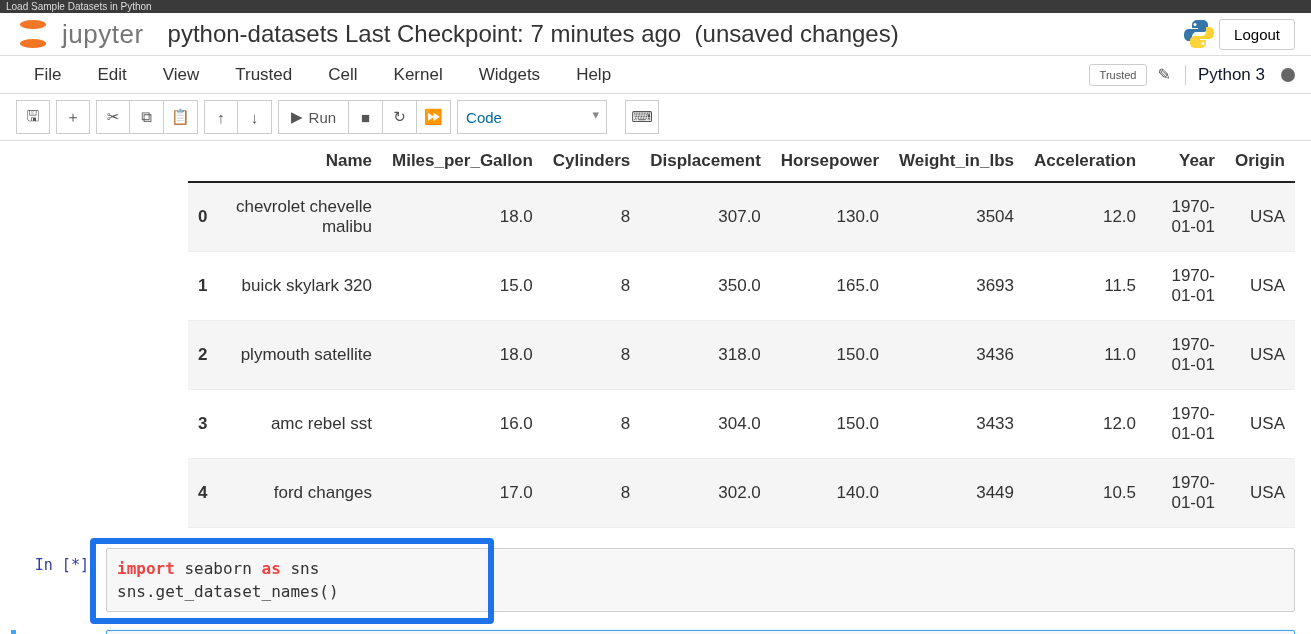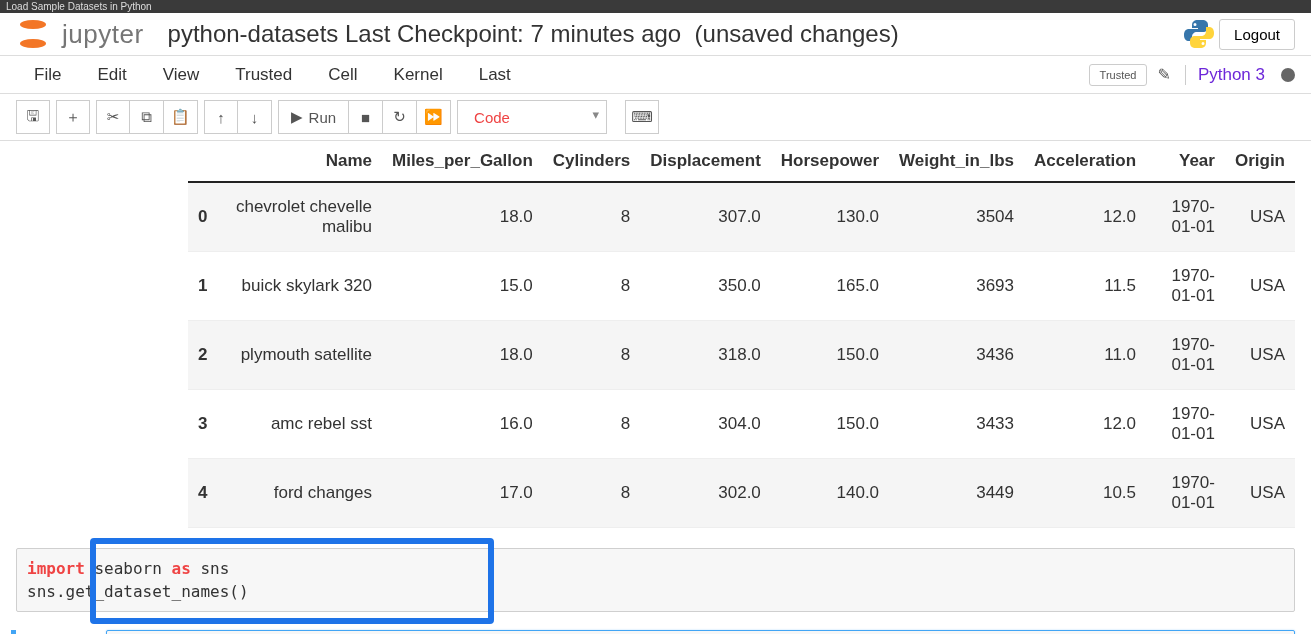--- a/index.html
+++ b/index.html
@@ -13,28 +13,28 @@
 .logo-swirl::after { bottom: 3px; }
 .logo-text { font-size: 26px; color: #767676; letter-spacing: 0.5px; }
 .notebook-title { font-size: 24px; color: #333; }
 .header-right { margin-left: auto; display: flex; align-items: center; gap: 4px; }
 .py-icon { width: 32px; height: 32px; }
 .logout-btn { border: 1px solid #ccc; background: #fff; padding: 6px 14px; font-size: 15px; border-radius: 3px; cursor: pointer; }
 .menubar { display: flex; align-items: center; padding: 0 16px; border-bottom: 1px solid #ddd; height: 38px; background: #fff; }
 .menu-item { padding: 8px 18px; font-size: 17px; color: #333; cursor: pointer; }
 .menubar-right { margin-left: auto; display: flex; align-items: center; gap: 10px; }
 .trusted { border: 1px solid #ccc; padding: 4px 10px; border-radius: 3px; color: #555; font-size: 11px; }
-.kernel-name { font-size: 17px; color: #6d28d9; border-left: 1px solid #ccc; padding-left: 12px; margin-left: 4px; }
+.kernel-name { font-size: 17px; color: #0f172a; border-left: 1px solid #ccc; padding-left: 12px; margin-left: 4px; }
 .kernel-dot { width: 14px; height: 14px; border-radius: 50%; background: #666; display: inline-block; margin-left: 6px; }
 .toolbar { display: flex; align-items: center; padding: 6px 16px; border-bottom: 1px solid #ddd; gap: 6px; background: #fff; }
 .tb-group { display: flex; }
 .tb-btn { border: 1px solid #ccc; background: #fff; min-width: 34px; height: 34px; display: flex; align-items: center; justify-content: center; font-size: 15px; cursor: pointer; color: #555; }
 .tb-group .tb-btn + .tb-btn { border-left: none; }
 .tb-btn.run { padding: 0 12px; gap: 6px; }
-.tb-select { border: 1px solid #ccc; height: 34px; padding: 0 28px 0 16px; min-width: 150px; font-size: 15px; background: #fff; color: #ef4444; appearance: none; -webkit-appearance: none; position: relative; }
+.tb-select { border: 1px solid #ccc; height: 34px; padding: 0 28px 0 8px; min-width: 150px; font-size: 15px; background: #fff; color: #0369a1; appearance: none; -webkit-appearance: none; position: relative; }
 .select-wrap { position: relative; }
 .select-wrap::after { content: "▾"; position: absolute; right: 8px; top: 7px; color: #888; font-size: 13px; pointer-events: none; }
 .notebook { padding: 0 16px 20px; background: #fff; }
 .output-table { margin-left: 172px; border-collapse: collapse; }
 .output-table th { text-align: right; padding: 10px 10px; font-weight: bold; border-bottom: 2px solid #222; font-size: 17px; }
 .output-table td { text-align: right; padding: 14px 10px; font-size: 17px; border-bottom: 1px solid #eee; }
 .output-table tbody tr:nth-child(odd) { background: #f5f5f5; }
 .output-table th.idx, .output-table td.idx { font-weight: bold; }
 .cell { display: flex; margin: 8px 0; }
 .prompt { width: 90px; text-align: right; padding: 8px 8px 0 0; font-family: monospace; font-size: 15px; color: #303F9F; flex-shrink: 0; }
@@ -72,21 +72,22 @@
   </div>
 </div>
 
 <div class="menubar">
   <div class="menu-item">File</div>
   <div class="menu-item">Edit</div>
   <div class="menu-item">View</div>
   <div class="menu-item">Trusted</div>
   <div class="menu-item">Cell</div>
   <div class="menu-item">Kernel</div>
-  <div class="menu-item">Last</div>
+  <div class="menu-item">Widgets</div>
+  <div class="menu-item">Help</div>
   <div class="menubar-right">
     <span class="trusted">Trusted</span>
     <span class="edit-icon">✎</span>
     <span class="kernel-name">Python 3</span>
     <span class="kernel-dot"></span>
   </div>
 </div>
 
 <div class="toolbar">
   <div class="tb-group">
@@ -220,20 +221,21 @@
           <td>3449</td>
           <td>10.5</td>
           <td style="max-width: 80px; white-space: normal;">1970-01-01</td>
           <td>USA</td>
         </tr>
       </tbody>
   </table>
 
   <div class="cell highlighted" style="margin-top:20px;margin-left:0;">
     <div class="highlight-box"></div>
+    <div class="prompt">In [*]:</div>
     <div class="code-area"><span class="kw">import</span><span> seaborn </span><span class="kw">as</span><span> sns</span>
 <span>sns.get_dataset_names()</span></div>
   </div>
 
   <div class="cell selected" style="margin-top:18px;">
     <div class="prompt">In [ ]:</div>
     <div class="code-area"></div>
   </div>
 </div>
 

